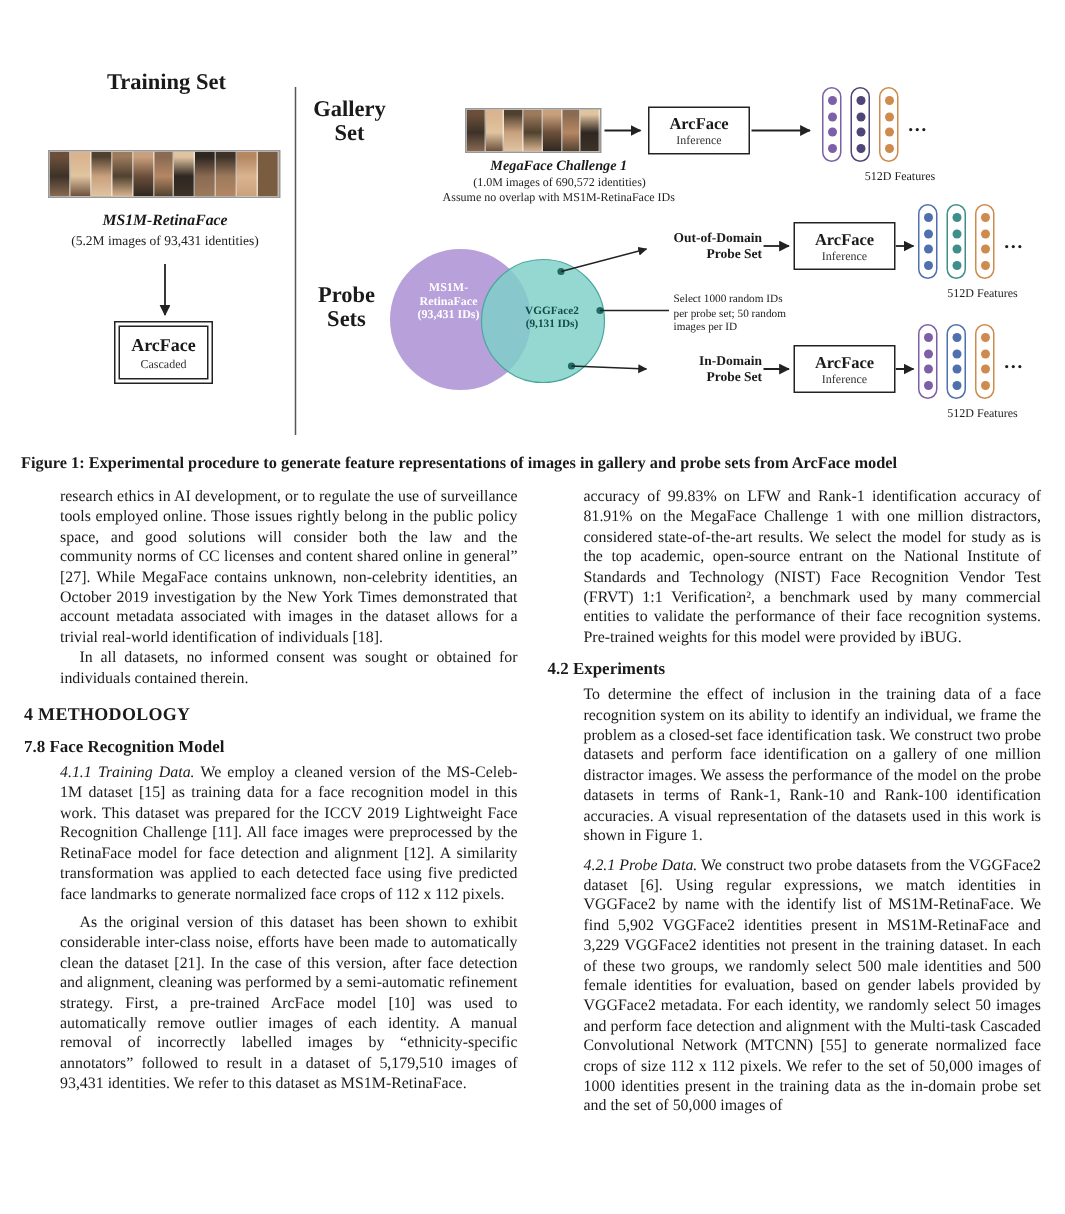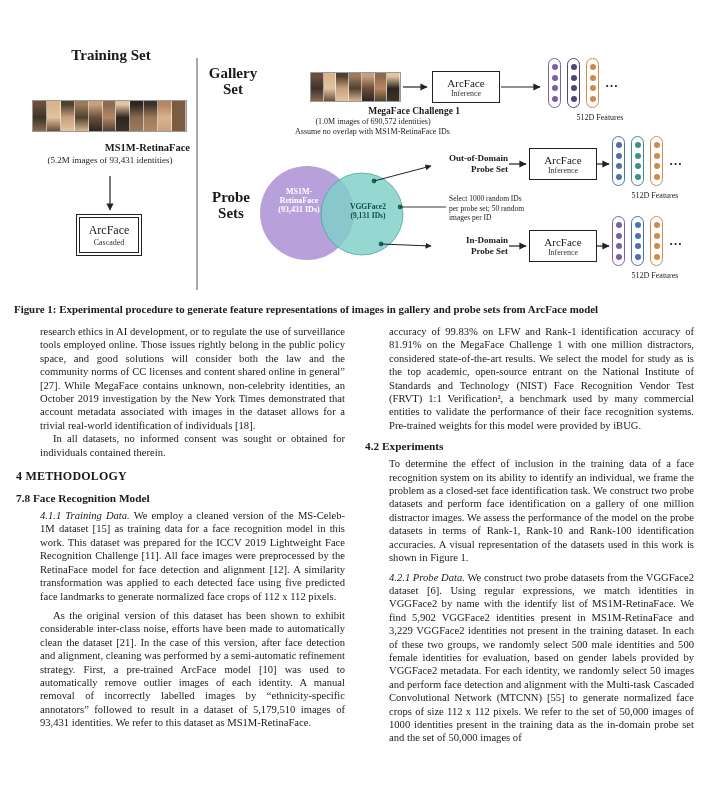--- a/index.html
+++ b/index.html
@@ -4,30 +4,30 @@
 <style>
   * { box-sizing: border-box; margin: 0; padding: 0; }
   body { background: #ffffff; font-family: "Liberation Serif", serif; color: #1a1a1a; }
   .page { position: relative; width: 710px; height: 809px; overflow: hidden; background: #fff; }
 
   
   .fig { position: relative; width: 710px; height: 295px; }
   .fig .overlay { position: absolute; left: 0; top: 0; pointer-events: none; }
   .abs { position: absolute; }
   .fig-h { font-weight: bold; font-size: 15px; text-align: center; line-height: 1.05; }
-  .small-b { font-weight: bold; text-align: right; }
+  .small-b { font-weight: bold; text-align: center; font-style: italic; }
   .small { text-align: center; color: #222; }
 
   .face-strip { display: flex; overflow: hidden; border: 1px solid #999; }
   .face-tile { flex: 1; border-right: 1px solid rgba(255,255,255,.55); }
 
   .dbox { border: 1.2px solid #222; background: #fff; padding: 2px; }
   .dbox .inner { border: 1px solid #222; height: 100%; display: flex; flex-direction: column; align-items: center; justify-content: center; }
   .sbox { border: 1.2px solid #222; background: #fff; display: flex; flex-direction: column; align-items: center; justify-content: center; }
-  .box-title { font-size: 12px; font-weight: normal; }
+  .box-title { font-size: 12px; font-weight: bold; }
   .box-title.sm { font-size: 11px; }
   .box-sub { font-size: 8px; color: #333; }
 
   .features { display: flex; gap: 6px; align-items: center; }
   .pill { width: 13px; height: 50px; border: 1.3px solid #555; border-radius: 7px; background: #fff;
           display: flex; flex-direction: column; justify-content: space-evenly; align-items: center; }
   .dot { width: 6px; height: 6px; border-radius: 50%; }
   .ellipsis { font-weight: bold; font-size: 13px; letter-spacing: 1px; }
 
   .feat-label { font-size: 8px; text-align: center; }

